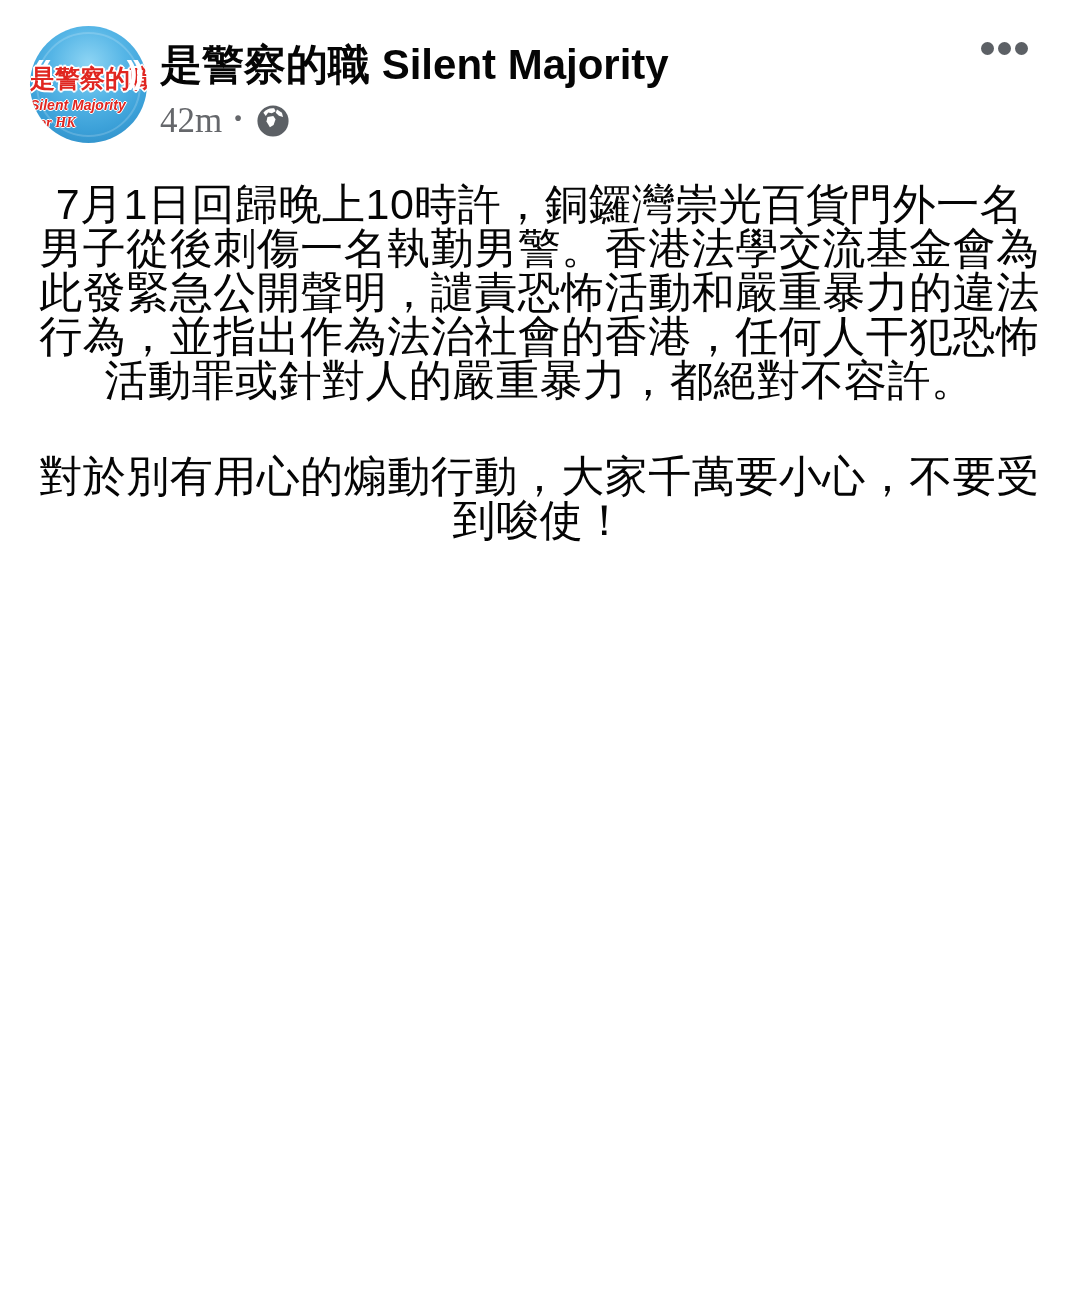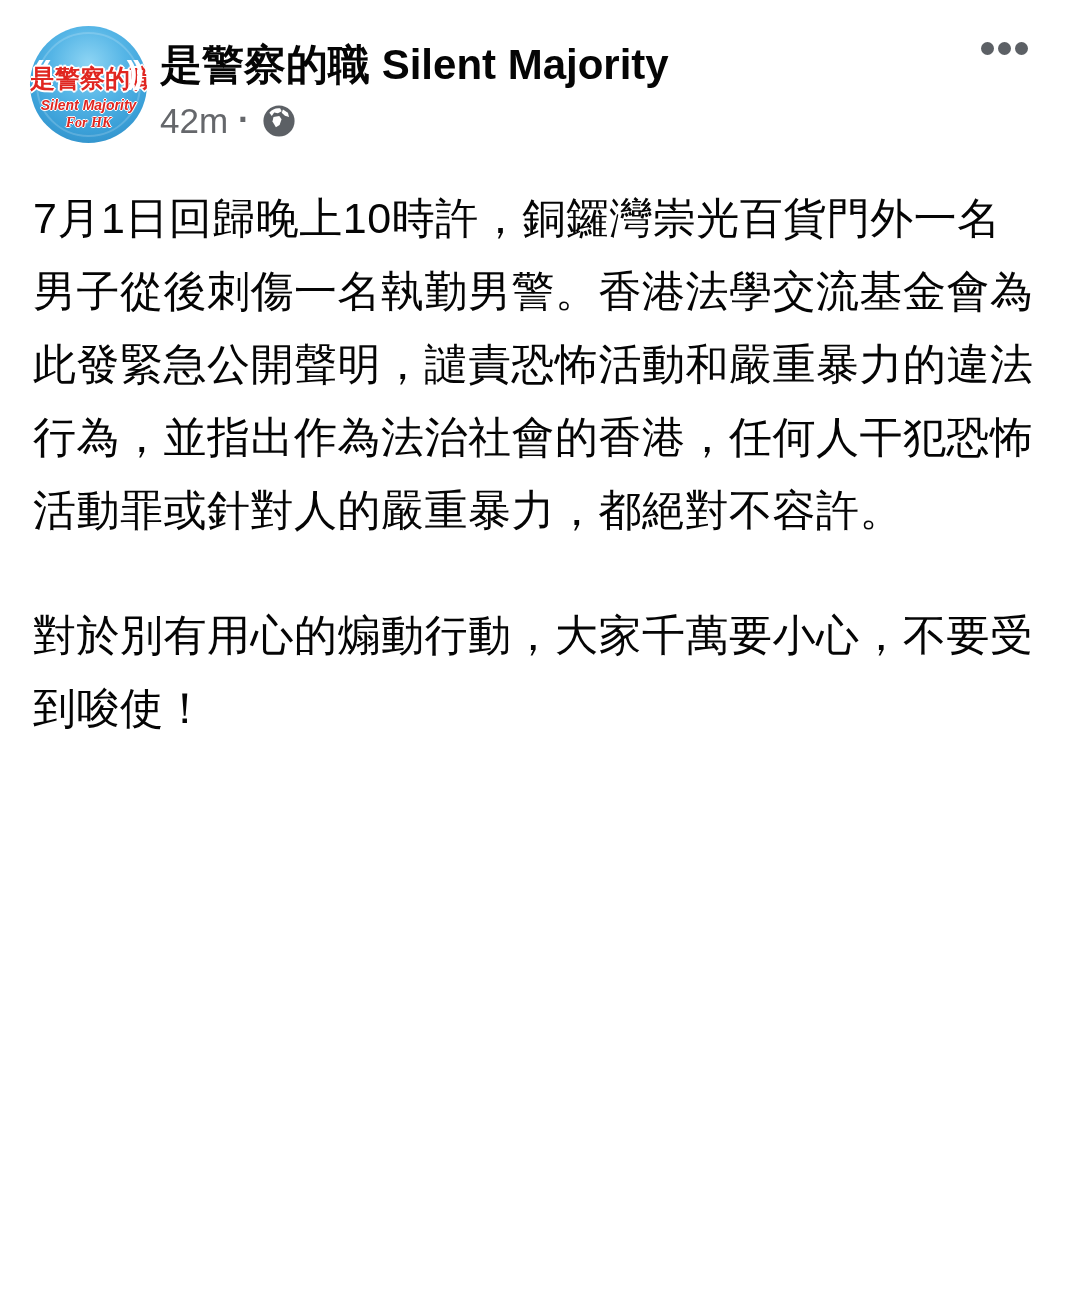--- a/index.html
+++ b/index.html
@@ -57,21 +57,21 @@
     font-weight: 700;
     color: #ffffff;
     letter-spacing: -4px;
     line-height: 1;
   }
   .av-arc.left { left: 3px; }
   .av-arc.right { right: 7px; }
   .av-sub, .av-sub2 {
     position: absolute;
     left: 0; width: 100%;
-    text-align: center;
+    text-align: left;
     font-style: italic;
     font-weight: 700;
     color: #e02620;
     text-shadow: -1px 0 #fff, 1px 0 #fff, 0 -1px #fff, 0 1px #fff;
     white-space: nowrap;
   }
   .av-sub  { top: 71px; font-size: 14px; }
   .av-sub2 { top: 89px; font-size: 14px; font-family: Liberation Serif, serif; }
 
   .header-meta {
@@ -87,20 +87,21 @@
     white-space: nowrap;
   }
   .sub-line {
     margin-top: 12px;
     display: flex;
     align-items: center;
     gap: 10px;
     font-size: 35px;
     line-height: 38px;
     color: #65676b;
+    font-family: Liberation Serif, serif;
   }
   .sub-line .timestamp { cursor: pointer; }
   .sub-line .mid-dot {
     font-weight: 700;
     transform: translateY(-2px);
   }
   .globe { display: block; margin-left: 2px; }
 
   .more-button {
     position: absolute;
@@ -119,25 +120,26 @@
   }
 
   
   .post-body {
     position: absolute;
     left: 33px; right: 30px;
     top: 182px;
   }
   .post-body p {
     font-size: 43px;
-    line-height: 73px;
+    line-height: 44px;
     color: #050505;
     white-space: pre-line;
     margin: 0 0 52px 0;
     letter-spacing: 0.5px;
+    text-align: center;
   }
   .post-body p:last-child { margin-bottom: 0; }
 </style>
 </head>
 <body>
 
 <div class="post">
 
   <header class="post-header">
 

